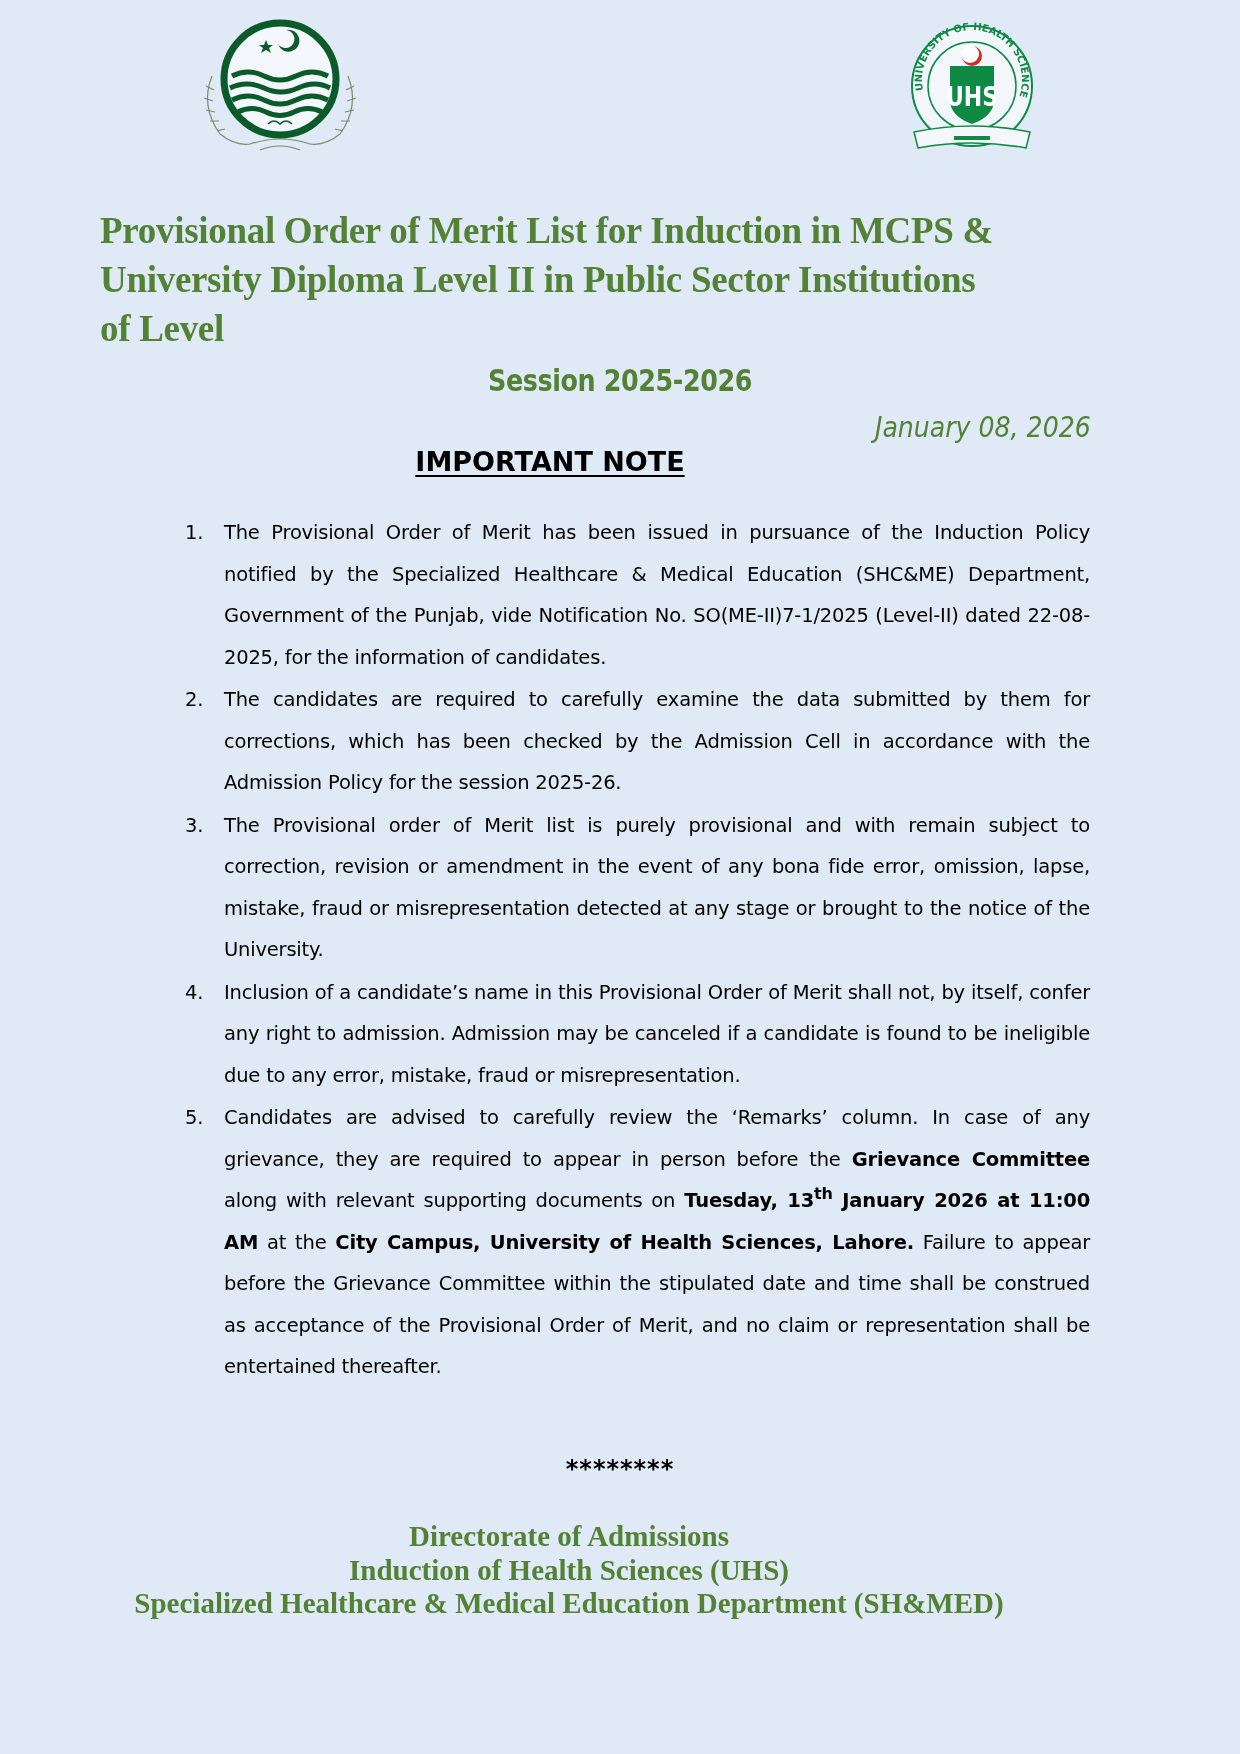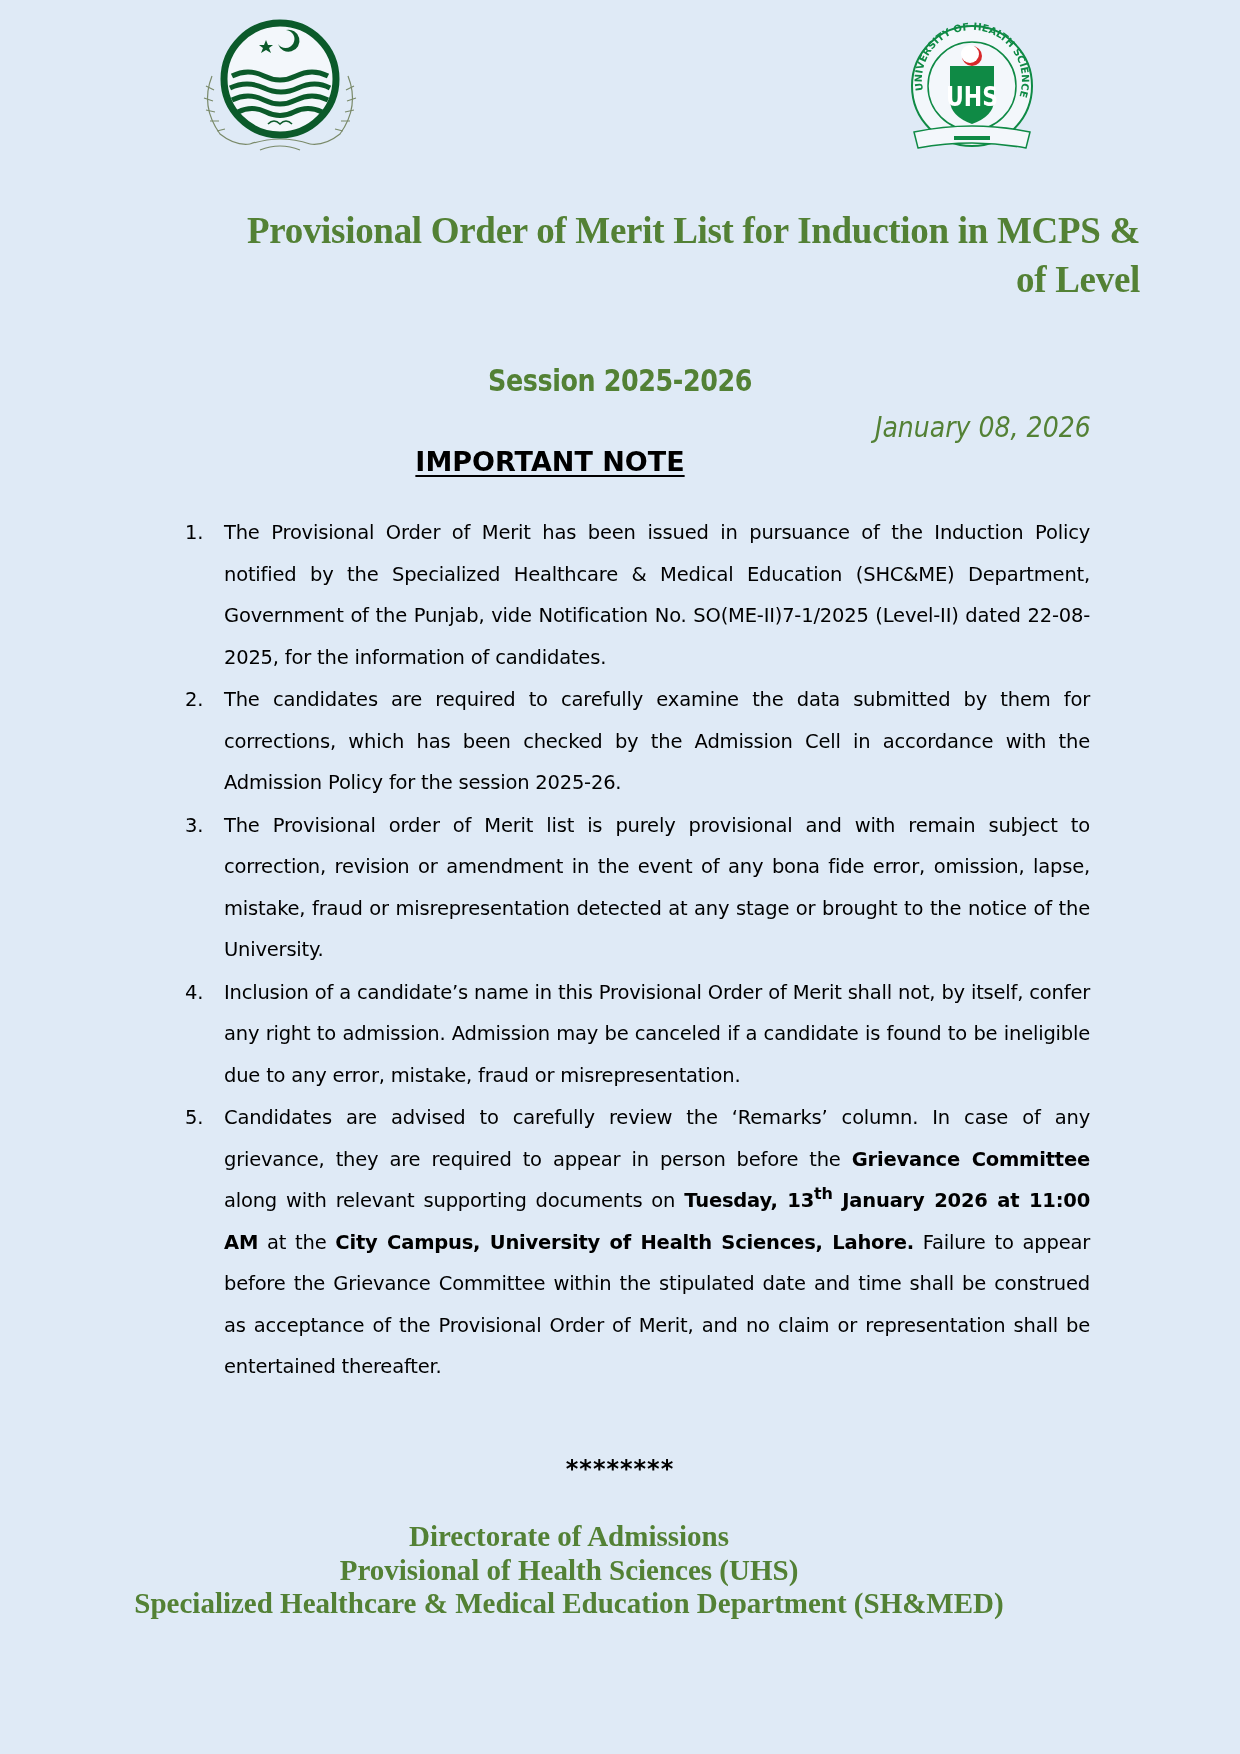--- a/index.html
+++ b/index.html
@@ -1,19 +1,19 @@
 <!DOCTYPE html>
 <html><head>
 <meta charset="utf-8">
 <style>
   html, body { margin: 0; padding: 0; }
   body { width: 1240px; height: 1754px; background: #dfeaf6; position: relative; overflow: hidden; font-family: "DejaVu Sans", sans-serif; color: #000; }
   .logo-left { position: absolute; left: 190px; top: 16px; width: 180px; height: 146px; }
   .logo-right { position: absolute; left: 902px; top: 20px; width: 140px; height: 140px; }
-  .title { position: absolute; left: 100px; width: 1040px; top: 206px; text-align: right; color: #538135; font-family: "Liberation Serif", serif; font-weight: bold; font-size: 37px; line-height: 49px; letter-spacing: -0.3px; }
+  .title { position: absolute; left: 100px; width: 1040px; top: 206px; text-align: left; color: #538135; font-family: "Liberation Serif", serif; font-weight: bold; font-size: 37px; line-height: 49px; letter-spacing: -0.3px; }
   .session { position: absolute; left: 0; width: 1240px; top: 362px; text-align: center; color: #538135; font-family: "DejaVu Sans", sans-serif; font-weight: bold; font-size: 31px; transform: scaleX(0.82); transform-origin: center; letter-spacing: -0.5px; }
   .date { position: absolute; right: 149px; top: 411px; color: #538135; font-style: italic; font-size: 28px; font-family: "DejaVu Sans", sans-serif; transform: scaleX(0.9); transform-origin: right; }
   .note-heading { position: absolute; left: 0; width: 1100px; top: 446px; text-align: center; font-weight: bold; font-size: 27px; text-decoration: underline; text-underline-offset: 4px; }
   .notes { position: absolute; left: 185px; top: 512px; width: 905px; margin: 0; padding: 0; list-style: none; }
   .notes li { position: relative; padding-left: 39px; font-size: 19.5px; line-height: 41.5px; text-align: justify; margin-bottom: 1px; letter-spacing: -0.2px; }
   .notes .num { position: absolute; left: 0; top: 0; }
   .notes b { font-weight: bold; }
   .notes sup { font-size: 16px; line-height: 0; vertical-align: 8px; }
   .stars { position: absolute; left: 0; width: 1240px; top: 1455px; text-align: center; font-size: 24px; font-weight: bold; letter-spacing: 1px; }
   .footer { position: absolute; left: 0; width: 1138px; top: 1520px; text-align: center; color: #538135; font-family: "Liberation Serif", serif; font-weight: bold; font-size: 29px; line-height: 33.5px; }
@@ -55,34 +55,35 @@
     <circle cx="68" cy="34" r="9" fill="#ffffff"></circle>
     <path d="M48 46 L92 46 L92 80 Q92 96 70 104 Q48 96 48 80 Z" fill="#0f8a45"></path>
     <text x="70" y="86" text-anchor="middle" font-family="DejaVu Sans, sans-serif" font-size="22" font-weight="bold" fill="#ffffff" transform="scale(1,1.2) translate(0,-14)">UHS</text>
     <path d="M12 112 Q70 100 128 112 L124 128 Q70 118 16 128 Z" fill="#f3f7fb" stroke="#0f8a45" stroke-width="1.5"></path>
     <rect x="52" y="116" width="36" height="4" fill="#0f8a45"></rect>
   </svg>
 </div>
 
 <div class="title">
   <div>Provisional Order of Merit List for Induction in MCPS &amp;</div>
+  <div>University Diploma Level II in Public Sector Institutions</div>
   <div>of Level</div>
 </div>
 <div class="session">Session 2025-2026</div>
 <div class="date">January 08, 2026</div>
 
 <div class="note-heading">IMPORTANT NOTE</div>
 
 <ol class="notes">
   <li><span class="num">1.</span><span>The Provisional Order of Merit has been issued in pursuance of the Induction Policy notified by the Specialized Healthcare &amp; Medical Education (SHC&amp;ME) Department, Government of the Punjab, vide Notification No. SO(ME-II)7-1/2025 (Level-II) dated 22-08-2025, for the information of candidates.</span></li>
   <li><span class="num">2.</span><span>The candidates are required to carefully examine the data submitted by them for corrections, which has been checked by the Admission Cell in accordance with the Admission Policy for the session 2025-26.</span></li>
   <li><span class="num">3.</span><span>The Provisional order of Merit list is purely provisional and with remain subject to correction, revision or amendment in the event of any bona fide error, omission, lapse, mistake, fraud or misrepresentation detected at any stage or brought to the notice of the University.</span></li>
   <li><span class="num">4.</span><span>Inclusion of a candidate’s name in this Provisional Order of Merit shall not, by itself, confer any right to admission. Admission may be canceled if a candidate is found to be ineligible due to any error, mistake, fraud or misrepresentation.</span></li>
   <li><span class="num">5.</span><span>Candidates are advised to carefully review the ‘Remarks’ column. In case of any grievance, they are required to appear in person before the </span><b>Grievance Committee</b><span> along with relevant supporting documents on </span><b><span>Tuesday, 13</span><sup>th</sup><span> January 2026 at 11:00 AM</span></b><span> at the </span><b>City Campus, University of Health Sciences, Lahore.</b><span> Failure to appear before the Grievance Committee within the stipulated date and time shall be construed as acceptance of the Provisional Order of Merit, and no claim or representation shall be entertained thereafter.</span></li>
 </ol>
 
 <div class="stars">********</div>
 
 <div class="footer">
   <div>Directorate of Admissions</div>
-  <div>Provisional of Health Sciences (UHS)</div>
+  <div>Induction of Health Sciences (UHS)</div>
   <div>Specialized Healthcare &amp; Medical Education Department (SH&amp;MED)</div>
 </div>
 
 </body></html>

